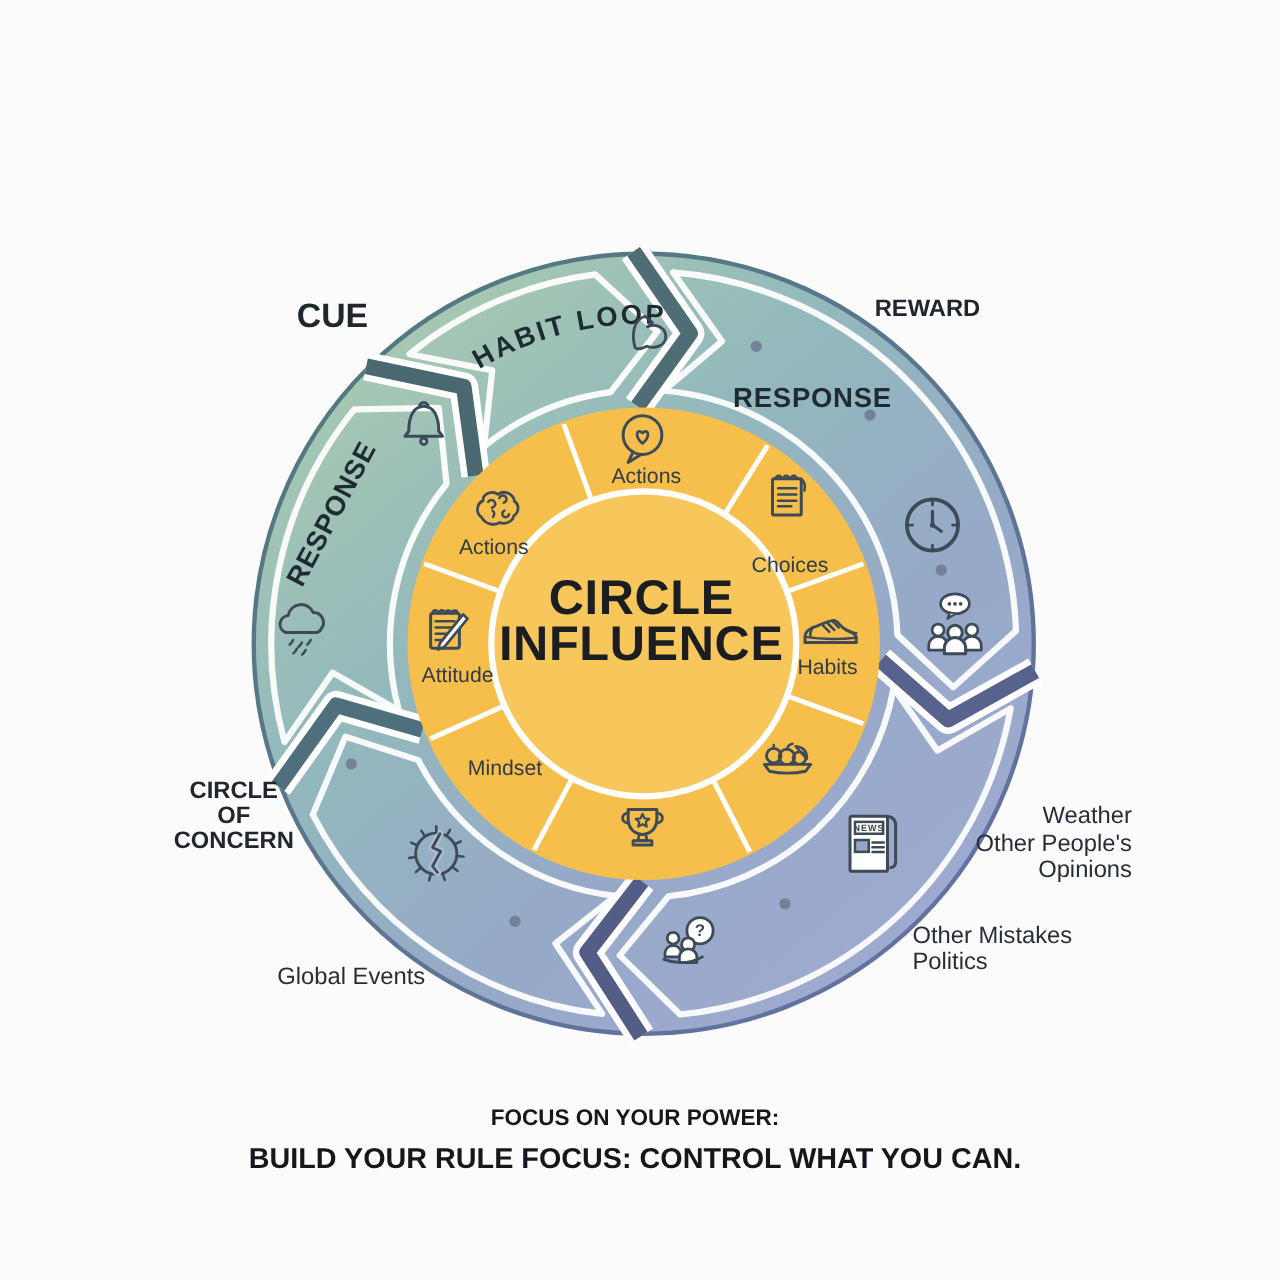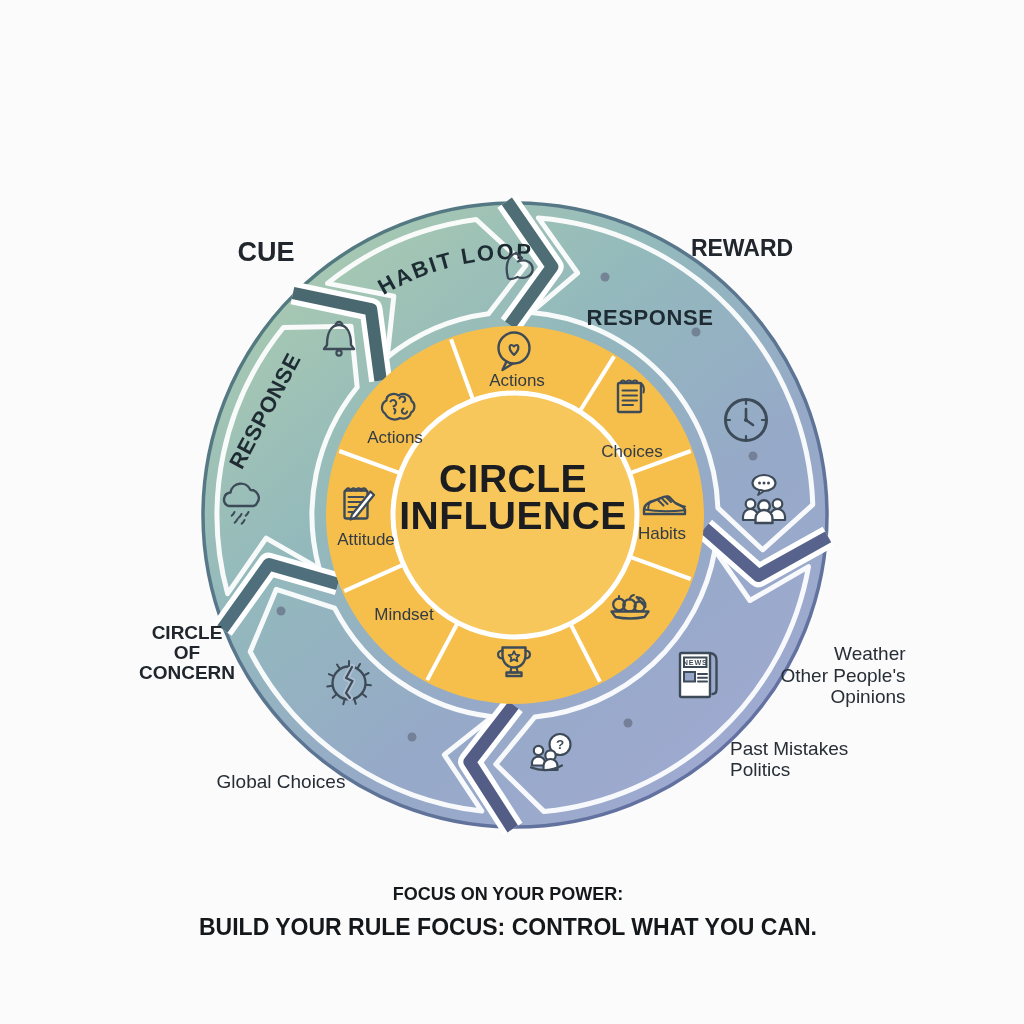--- a/index.html
+++ b/index.html
@@ -4,21 +4,21 @@
 <style>
   html,body{margin:0;padding:0;background:#ffffff;}
   .stage{position:relative;width:1024px;height:1024px;background:#fbfbfc;overflow:hidden;
          font-family:"Liberation Sans",sans-serif;color:#1c2127;}
   svg{position:absolute;left:0;top:0;font-family:"Liberation Sans",sans-serif;}
   .lbl{position:absolute;transform:translate(-50%,-50%);white-space:nowrap;line-height:1.15;}
   .pre{white-space:pre-line;text-align:center;}
   .b{font-weight:700;}
   .title{left:512px;top:97px;font-size:46px;line-height:56px;letter-spacing:-.5px;color:#121417;text-align:center;}
   .cue{left:266px;top:253px;font-size:27px;color:#20262c;}
-  .reward{left:742px;top:248px;font-size:23px;color:#20262c;}
+  .reward{left:742px;top:248px;font-size:19px;color:#20262c;}
   .resp-r{left:650px;top:318px;font-size:22px;letter-spacing:.6px;color:#1e2b33;}
   .resp-l{left:265px;top:411px;font-size:22px;letter-spacing:.6px;color:#1e2b33;
           transform:translate(-50%,-50%) rotate(-62deg);}
   .concern{left:187px;top:653px;font-size:19px;line-height:20px;color:#20262c;}
   .global{left:281px;top:782px;font-size:19px;color:#272e36;}
   .weather{left:843px;top:675px;font-size:19px;line-height:21.5px;color:#272e36;text-align:right;}
   .past{left:730px;top:759px;font-size:19px;line-height:21px;color:#272e36;
         transform:translate(0,-50%);text-align:left;}
   .seg{font-size:17px;color:#333b45;}
   .s-actions-top{left:517px;top:381px;} .s-choices{left:632px;top:452px;}
@@ -218,25 +218,25 @@
     </svg>
 
 
   <div class="lbl b cue">CUE</div>
   <div class="lbl b reward">REWARD</div>
   <div class="lbl b resp-r">RESPONSE</div>
   <div class="lbl b resp-l">RESPONSE</div>
   <div class="lbl pre b concern">CIRCLE
 OF
 CONCERN</div>
-  <div class="lbl global">Global Choices</div>
+  <div class="lbl global">Global Events</div>
   <div class="lbl pre weather">Weather
 Other People's
 Opinions</div>
-  <div class="lbl pre past">Past Mistakes
+  <div class="lbl pre past">Other Mistakes
 Politics</div>
 
   <div class="lbl seg s-actions-top">Actions</div>
   <div class="lbl seg s-choices">Choices</div>
   <div class="lbl seg s-habits">Habits</div>
   <div class="lbl seg s-mindset">Mindset</div>
   <div class="lbl seg s-attitude">Attitude</div>
   <div class="lbl seg s-actions-left">Actions</div>
 
   <div class="lbl pre b core">CIRCLE

